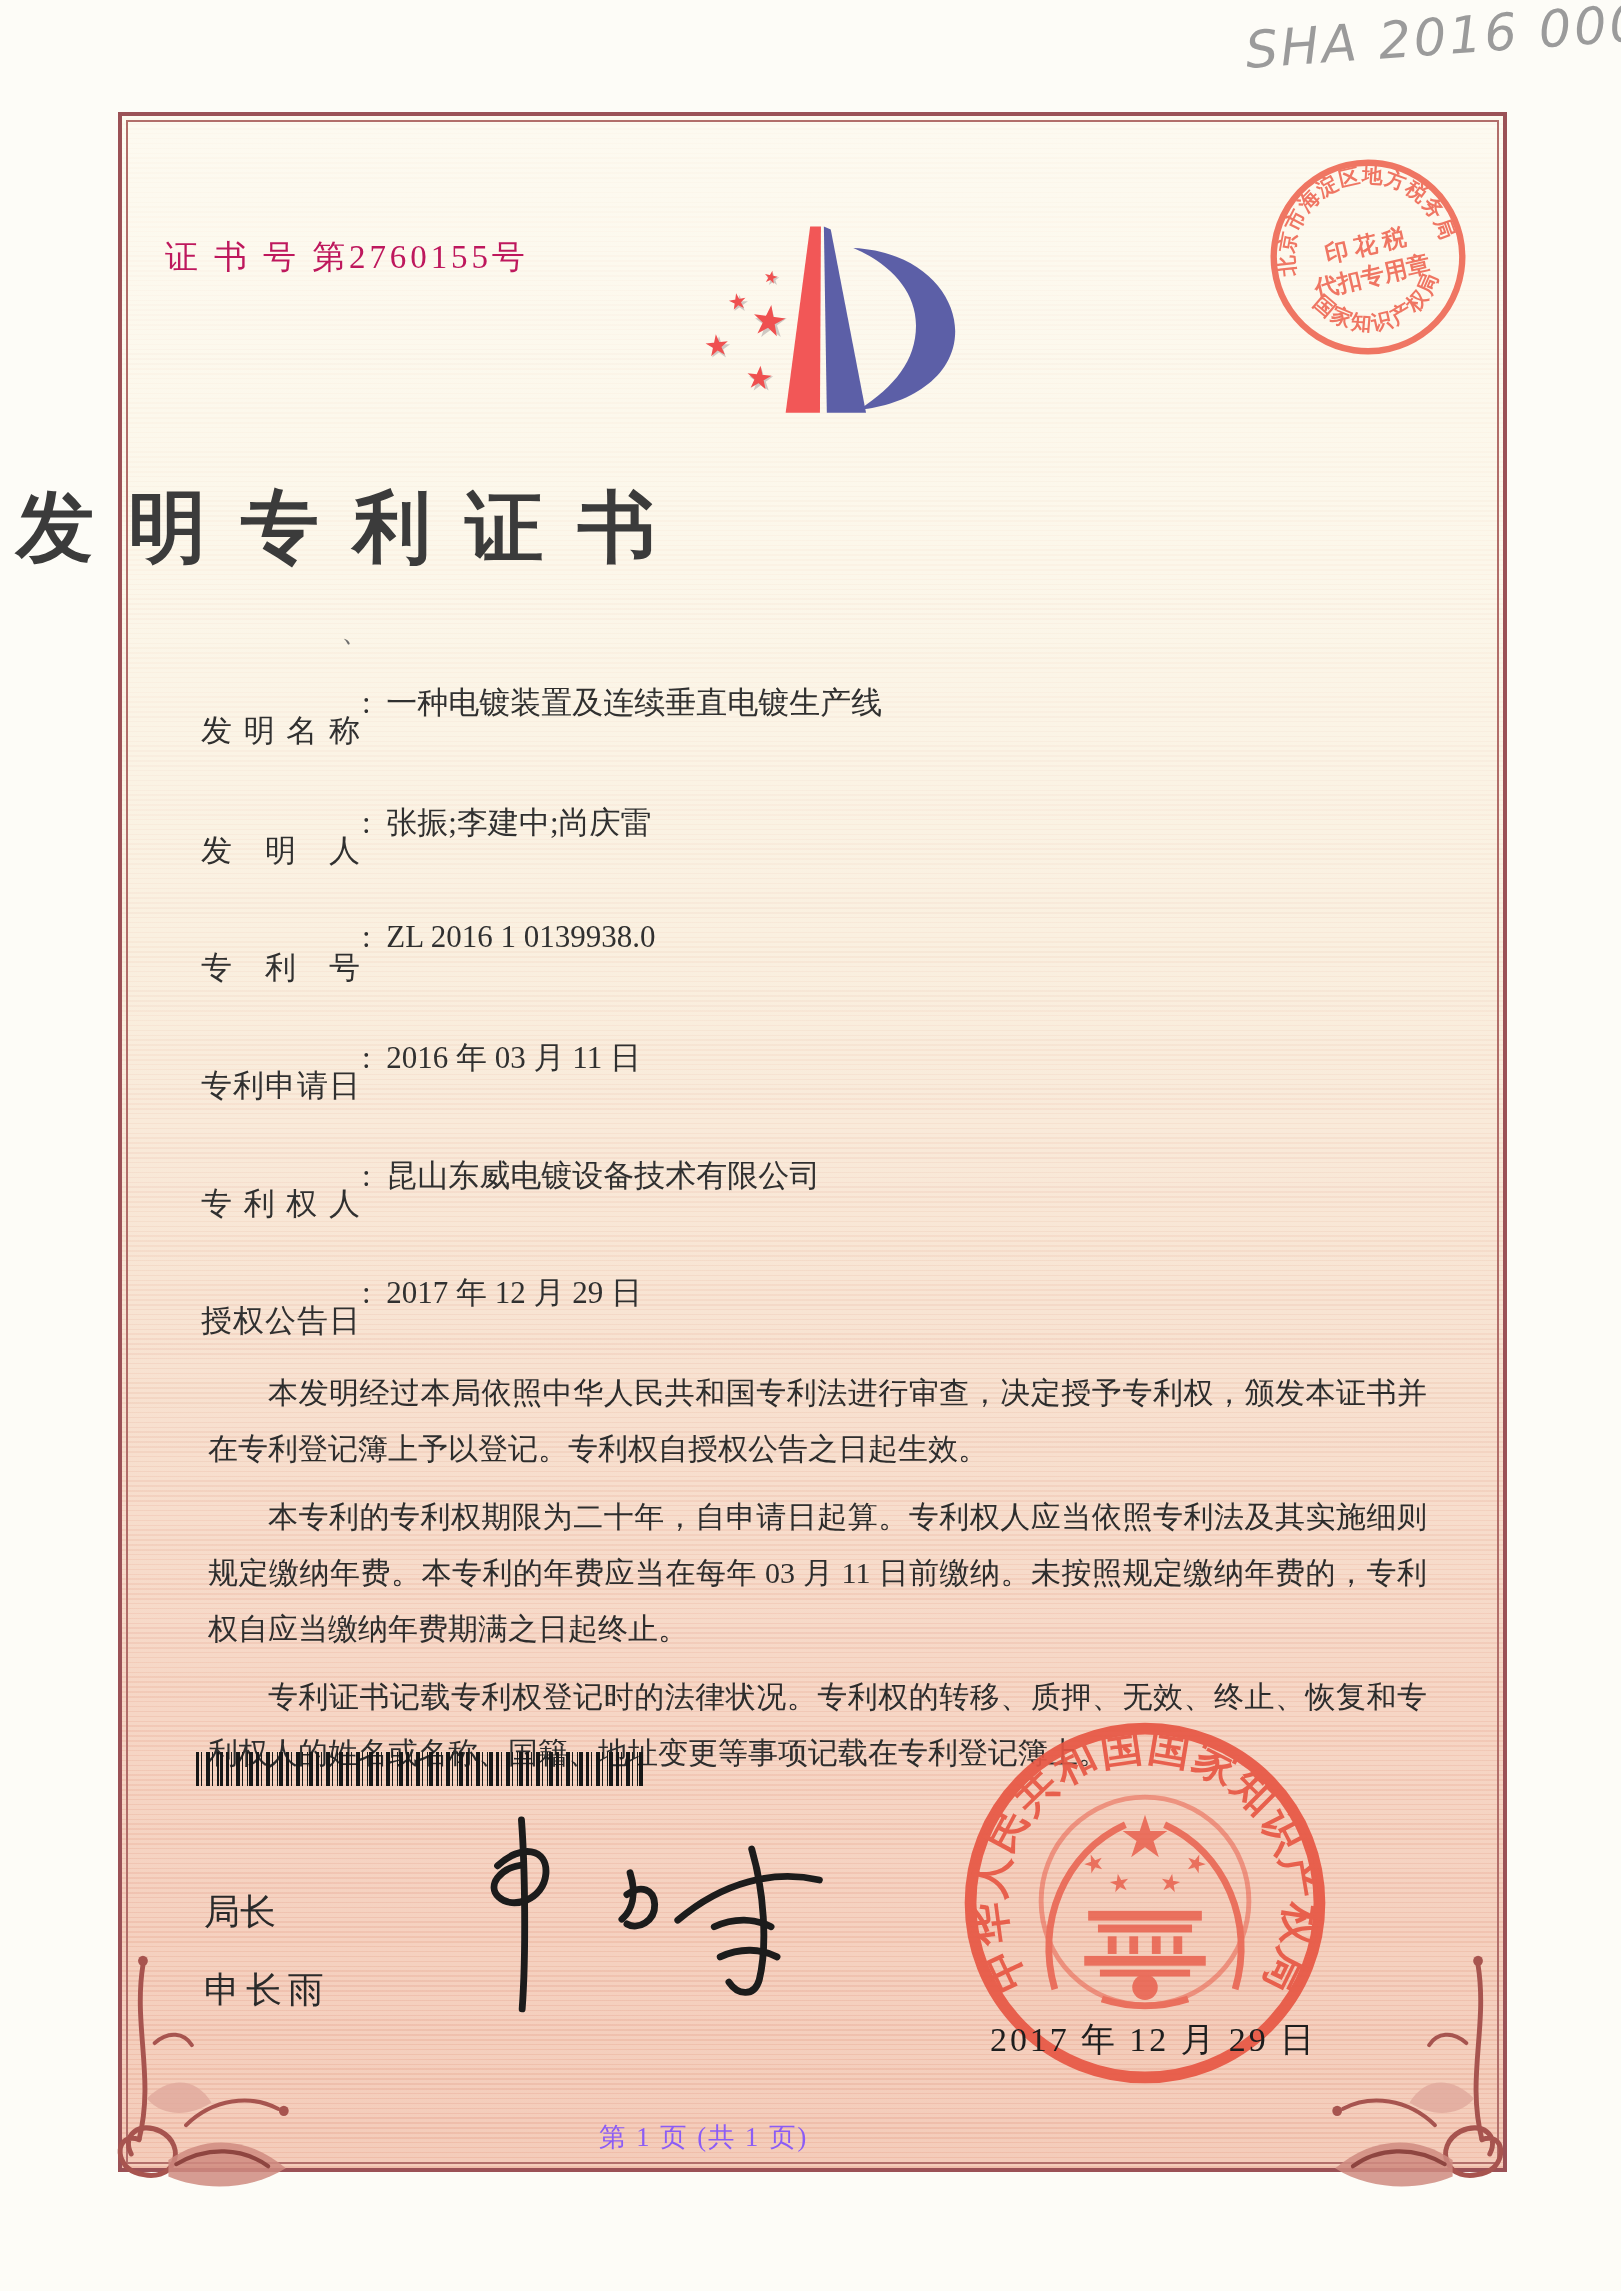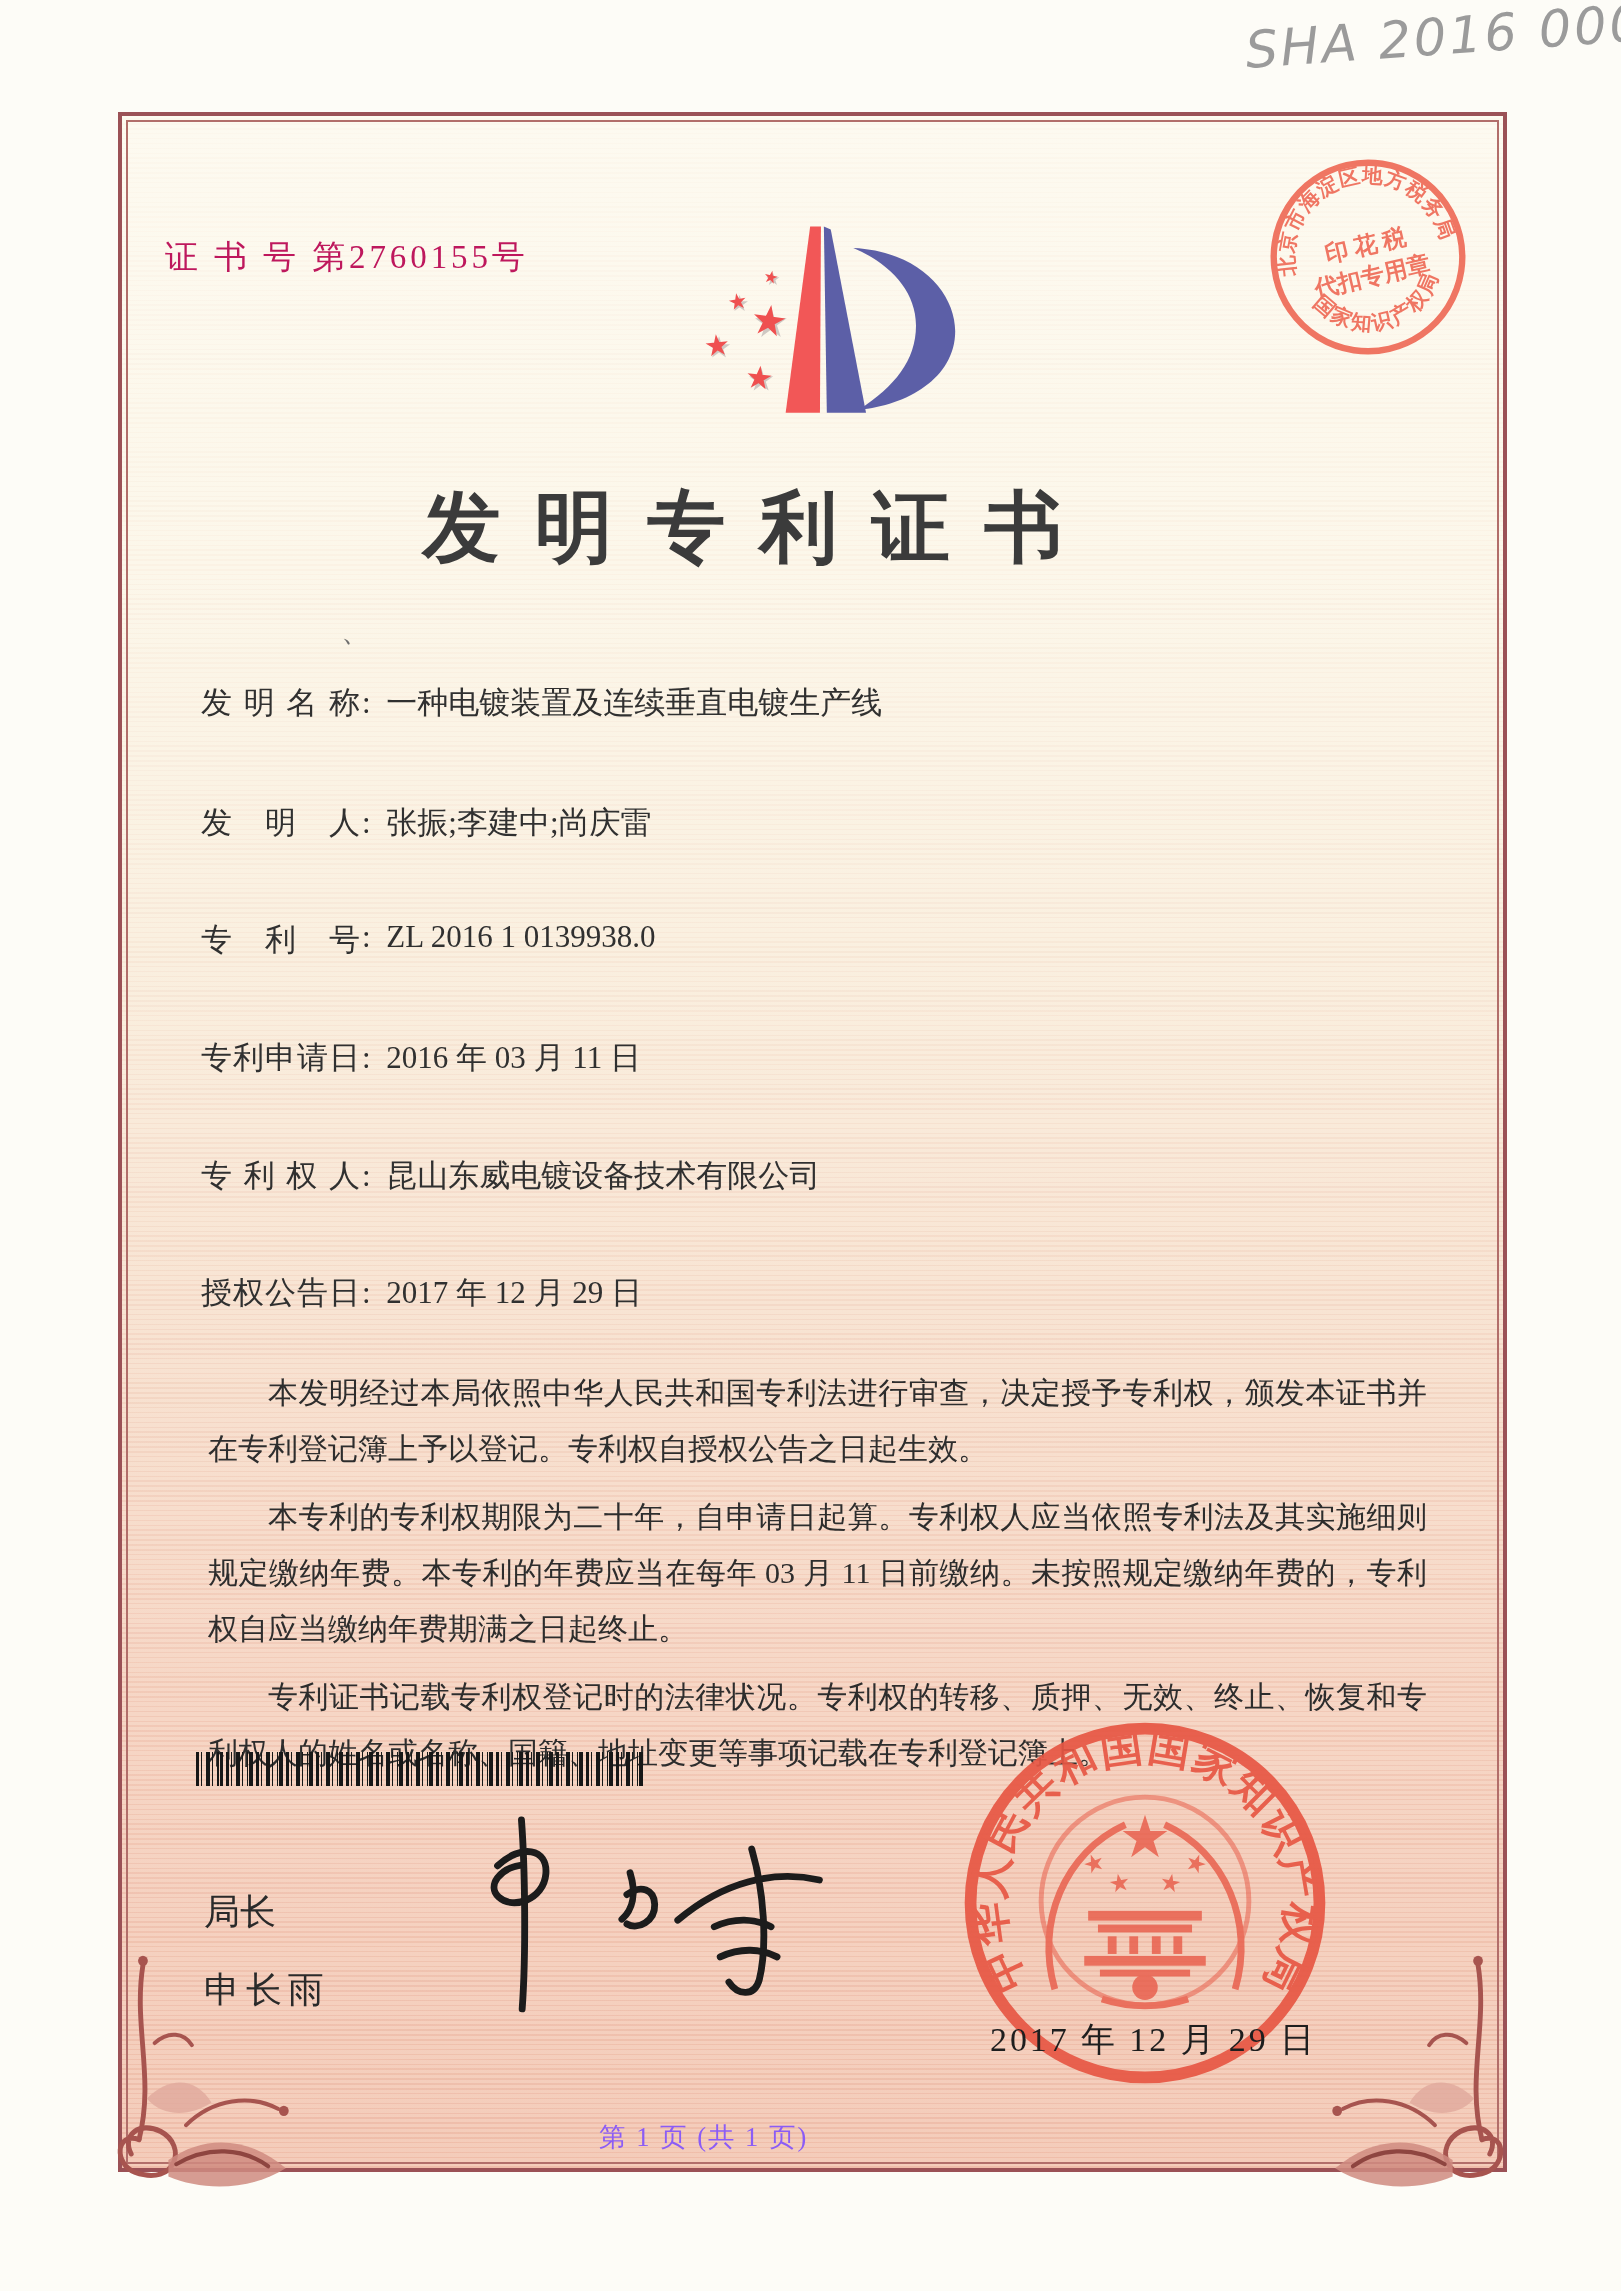--- a/index.html
+++ b/index.html
@@ -35,27 +35,27 @@
     font-family:"DejaVu Sans","Liberation Sans",sans-serif;
     font-style:italic; font-size:51px; color:#9b9b9b;
     transform:rotate(-4deg); letter-spacing:2.9px; white-space:nowrap;
   }
   .certno{
     position:absolute; left:165px; top:235px; font-size:33px; color:#be185d; letter-spacing:3.9px; white-space:nowrap;
   }
   .logo{position:absolute; left:671px; top:194px;}
   .taxstamp{position:absolute; left:1258px; top:147px; transform:rotate(-13deg); opacity:.88;}
   .title{
-    position:absolute; left:0; top:476px; width:1519px; text-align:center;
-    font-size:78px; font-weight:bold; color:#3b3b3b; letter-spacing:0.44em; white-space:nowrap;
+    position:absolute; left:0; top:476px; width:1519px; text-align:left;
+    font-size:78px; font-weight:bold; color:#3b3b3b; letter-spacing:0.44em; white-space:nowrap;padding-left:16px;
   }
   .stray{position:absolute; left:341px; top:612px; font-size:29px; color:#6e6e6e;}
   
   .field{position:absolute; left:201px; font-size:31px; color:#303030; white-space:nowrap;}
-  .flabel{display:inline-block; width:159px; text-align:justify; text-align-last:justify; vertical-align:top;}
+  .flabel{display:inline-block; width:159px; text-align:justify; text-align-last:justify; vertical-align:top;margin-top:28px;}
   .fsep{display:inline-block; margin:0 15.7px 0 2px;}
   
   .body-text{
     position:absolute; left:196px; top:1353px; width:1243px;
     font-size:30px; line-height:56px; color:#2d2d2d; text-align:justify;
   }
   .body-text p{margin:12px; text-indent:2em;}
   
   .barcode{
     position:absolute; left:196px; top:1752px; width:449px; height:34px;

